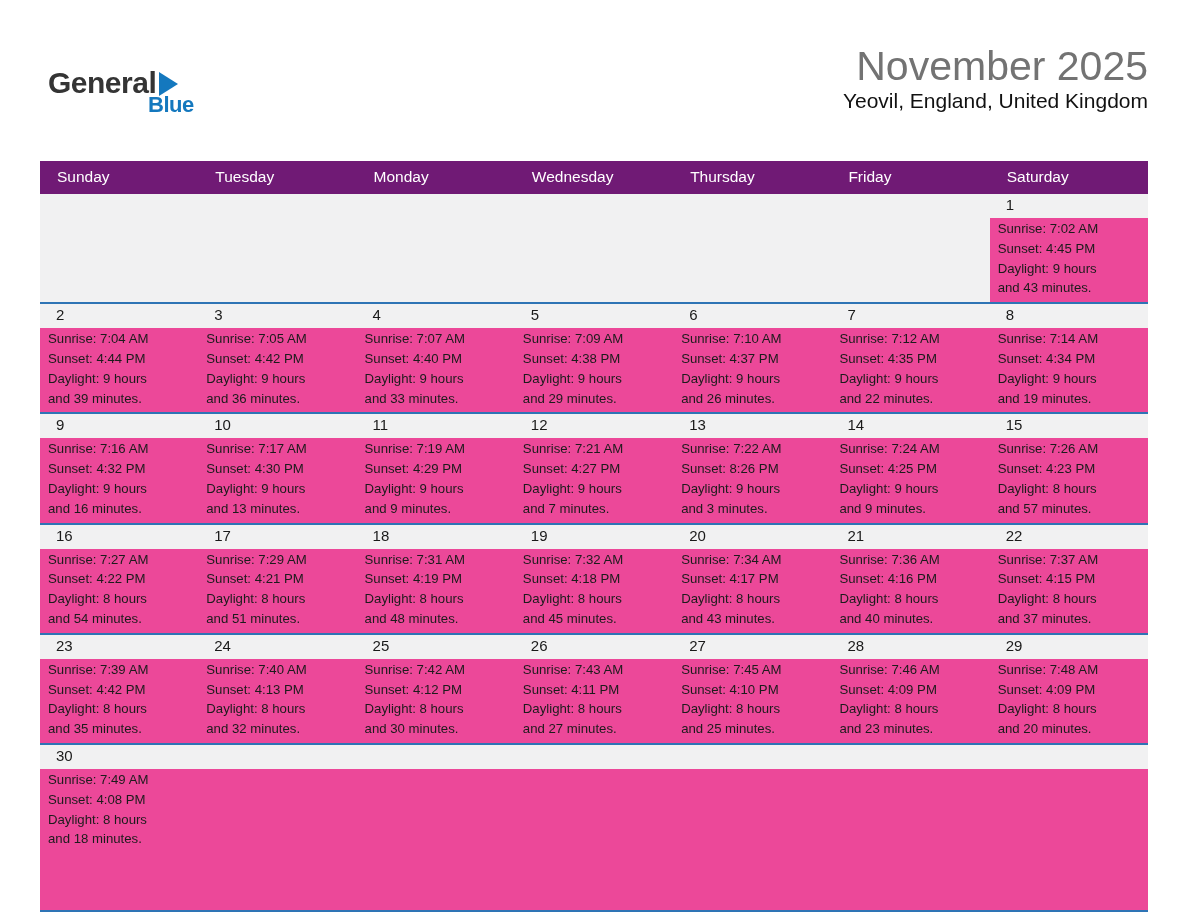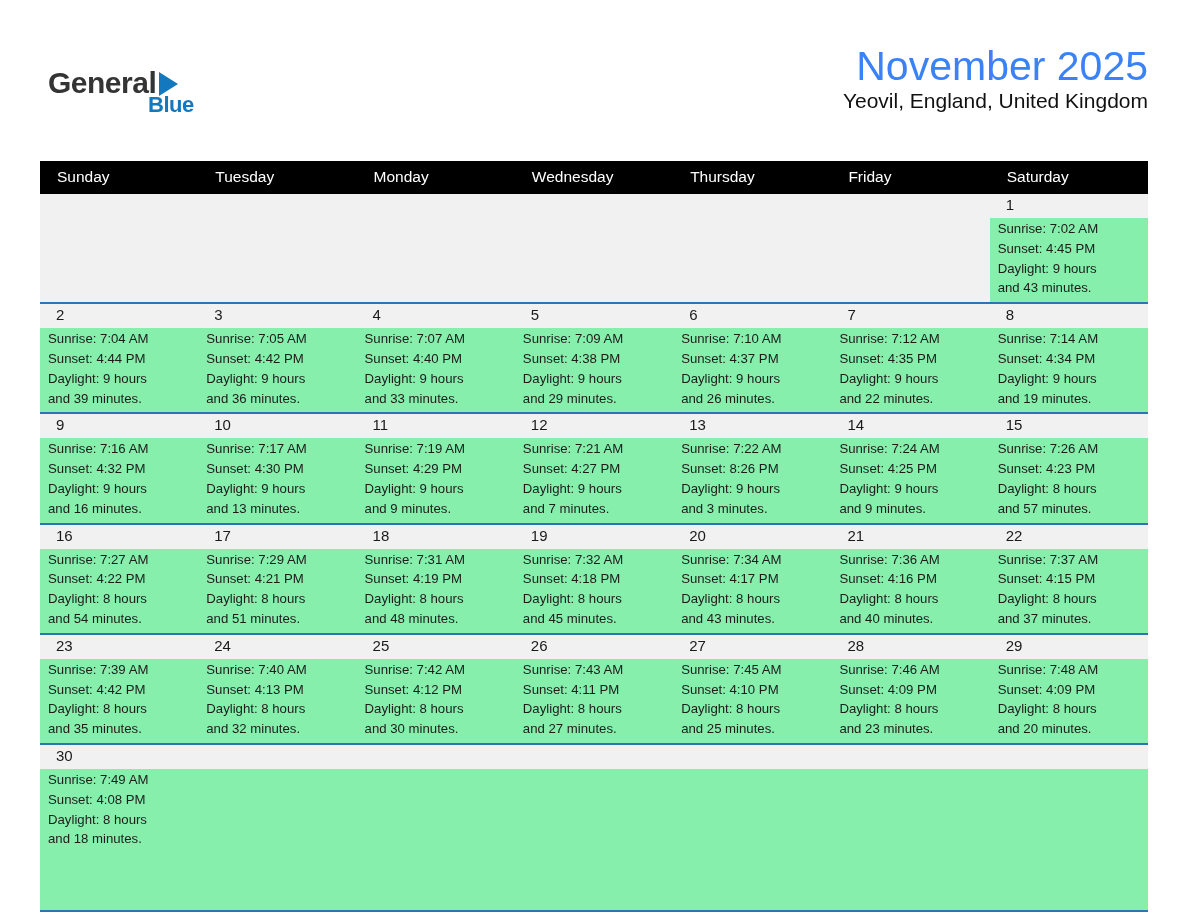--- a/index.html
+++ b/index.html
@@ -16,35 +16,35 @@
   .logo { padding-top: 34px; padding-left: 8px; line-height: 1; }
   .logo-top { display: flex; align-items: center; font-size: 30px; font-weight: 700; color: #343434; letter-spacing: -0.5px; }
   .logo-triangle {
     width: 0; height: 0; margin-left: 3px; margin-top: 2px;
     border-top: 12px solid transparent;
     border-bottom: 12px solid transparent;
     border-left: 19px solid #1478BE;
   }
   .logo-bottom { font-size: 22px; font-weight: 700; color: #1478BE; margin-left: 100px; margin-top: -4px; letter-spacing: -0.5px; }
   .titles { text-align: right; padding-top: 10px; }
-  .cal-title { font-size: 41px; font-weight: 400; color: #3b82f6; line-height: 1.1; }
+  .cal-title { font-size: 41px; font-weight: 400; color: #737373; line-height: 1.1; }
   .cal-subtitle { font-size: 21px; font-weight: 400; color: #111111; }
 
   
   .calendar { margin-top: 21px; }
-  .weekday-row { display: flex; background: #000000; }
+  .weekday-row { display: flex; background: #701a75; }
   .weekday { flex: 1 1 0; color: #ffffff; font-size: 15.5px; font-weight: 400; padding: 7px 0 8px 17px; box-sizing: border-box; }
   .week-row { display: flex; border-bottom: 2px solid #2E74B5; min-height: 108px; }
   .week-row.last { min-height: 165px; }
   .day-cell { flex: 1 1 0; display: flex; flex-direction: column; min-width: 0; }
   .day-num {
     height: 22px; background: #F1F1F2;
     padding: 2px 0 0 16px; font-size: 15px; color: #1a1a1a;
   }
-  .day-body { flex: 1 1 auto; background: #86efac; padding: 1px 4px 4px 8px; font-size: 13.2px; line-height: 19.8px; color: #1c1c1c; }
+  .day-body { flex: 1 1 auto; background: #ec4899; padding: 1px 4px 4px 8px; font-size: 13.2px; line-height: 19.8px; color: #1c1c1c; }
   .day-cell.out .day-body { background: #F1F1F2; }
   .day-line { white-space: nowrap; overflow: hidden; }
 </style>
 </head>
 <body>
 
 <div class="page">
 
   <div class="topbar">
     <div class="logo">

